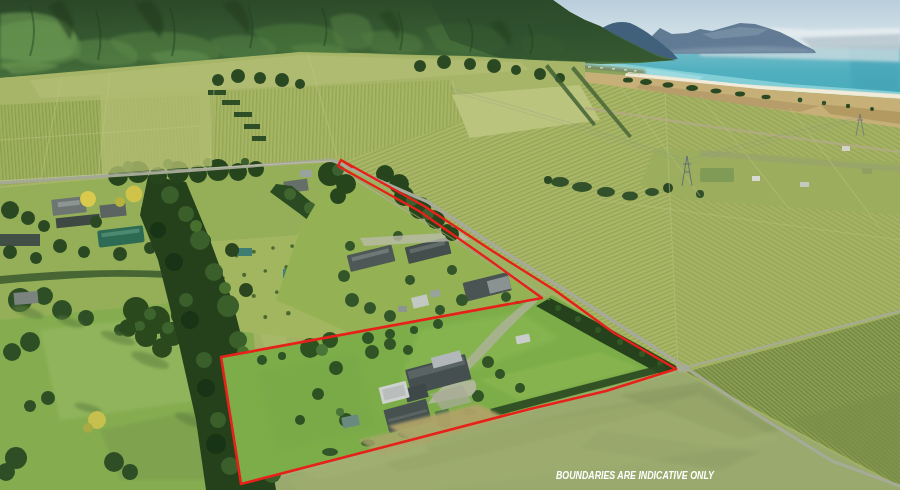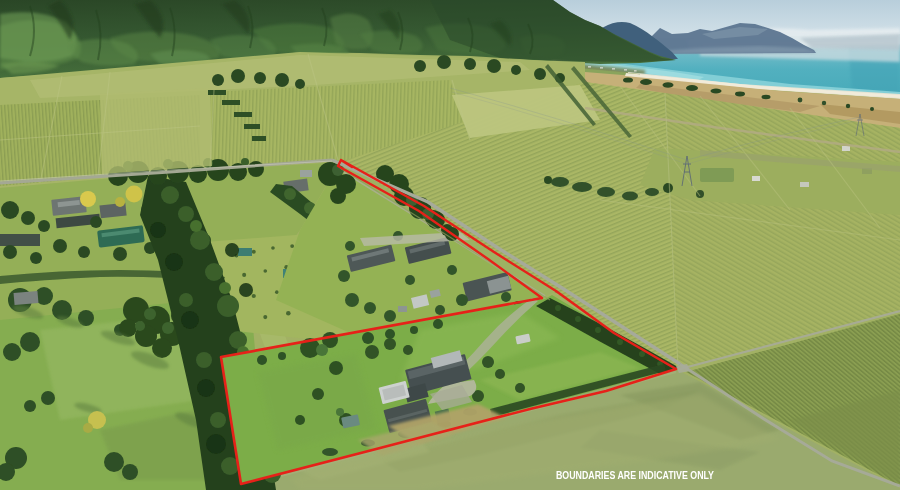--- a/index.html
+++ b/index.html
@@ -1,16 +1,16 @@
 <!DOCTYPE html>
 <html><head>
 <meta charset="utf-8">
 <style>
 html,body{margin:0;padding:0;background:#000;}
-#scene{width:900px;height:490px;position:relative;overflow:hidden;font-family:"Liberation Sans",sans-serif;}
+#scene{width:900px;height:490px;position:relative;overflow:hidden;font-family:"Liberation Sans",sans-serif;font-style:italic;}
 </style>
 </head>
 <body>
 <div id="scene">
 <svg width="900" height="490" viewBox="0 0 900 490">
 <defs>
 <linearGradient id="skyg" x1="0" y1="0" x2="0" y2="1">
 <stop offset="0" stop-color="#b8cedb"></stop>
           <stop offset="0.5" stop-color="#cddde6"></stop>
           <stop offset="1" stop-color="#e6edf0"></stop>

